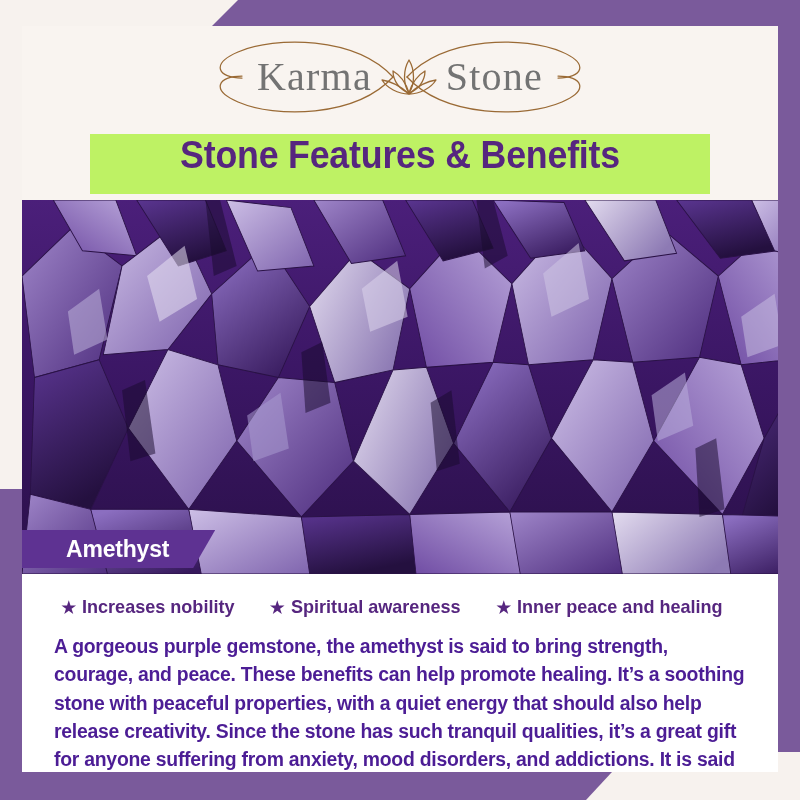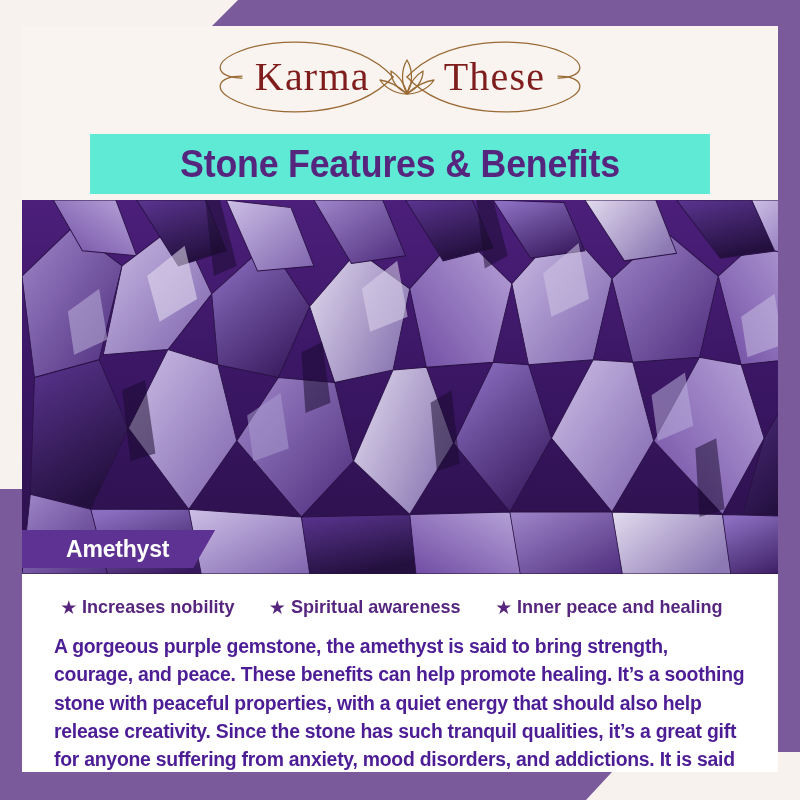--- a/index.html
+++ b/index.html
@@ -95,21 +95,21 @@
     display: flex;
     align-items: center;
     justify-content: center;
     gap: 6px;
     z-index: 2;
   }
   .brand-word {
     font-family: "Liberation Serif", "DejaVu Serif", serif;
     font-size: 40px;
     font-weight: 400;
-    color: #7f1d1d;
+    color: #737373;
     letter-spacing: 1.2px;
     line-height: 1;
   }
   .brand-lotus {
     width: 62px;
     height: 46px;
     display: block;
   }
 
   
@@ -117,23 +117,23 @@
     position: relative;
     height: 72px;
     background: #f9f4f0;
     display: flex;
     align-items: center;
     justify-content: center;
   }
   .title-plate {
     width: 620px;
     height: 60px;
-    background: #5eead4;
-    display: flex;
-    align-items: center;
+    background: #bef264;
+    display: flex;
+    align-items: flex-start;
     justify-content: center;
   }
   .title-text {
     font-family: "Liberation Sans Narrow", "Liberation Sans", sans-serif;
     font-size: 38px;
     font-weight: 700;
     color: #56267f;
     letter-spacing: -0.2px;
     transform: scaleX(0.94);
     white-space: nowrap;
@@ -256,21 +256,21 @@
           <svg class="brand-lotus" viewBox="0 0 62 46">
             <g fill="none" stroke="#9a6a35" stroke-width="1.3" stroke-linecap="round" stroke-linejoin="round">
               <path d="M31 6 C 25 16, 25 30, 31 39 C 37 30, 37 16, 31 6 Z"></path>
               <path d="M31 39 C 22 36, 15 27, 15 17 C 22 21, 28 29, 31 39 Z"></path>
               <path d="M31 39 C 40 36, 47 27, 47 17 C 40 21, 34 29, 31 39 Z"></path>
               <path d="M31 40 C 20 40, 9 34, 4 26 C 12 27, 23 32, 31 40 Z"></path>
               <path d="M31 40 C 42 40, 53 34, 58 26 C 50 27, 39 32, 31 40 Z"></path>
             </g>
           </svg>
 
-          <span class="brand-word">These</span>
+          <span class="brand-word">Stone</span>
         </div>
       </div>
     </div>
 
     <div class="title-band">
       <div class="title-plate">
         <div class="title-text">Stone Features &amp; Benefits</div>
       </div>
     </div>
 

